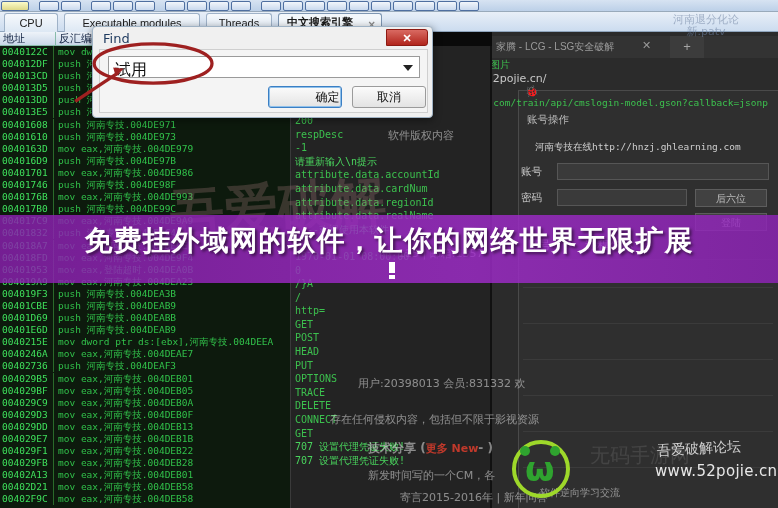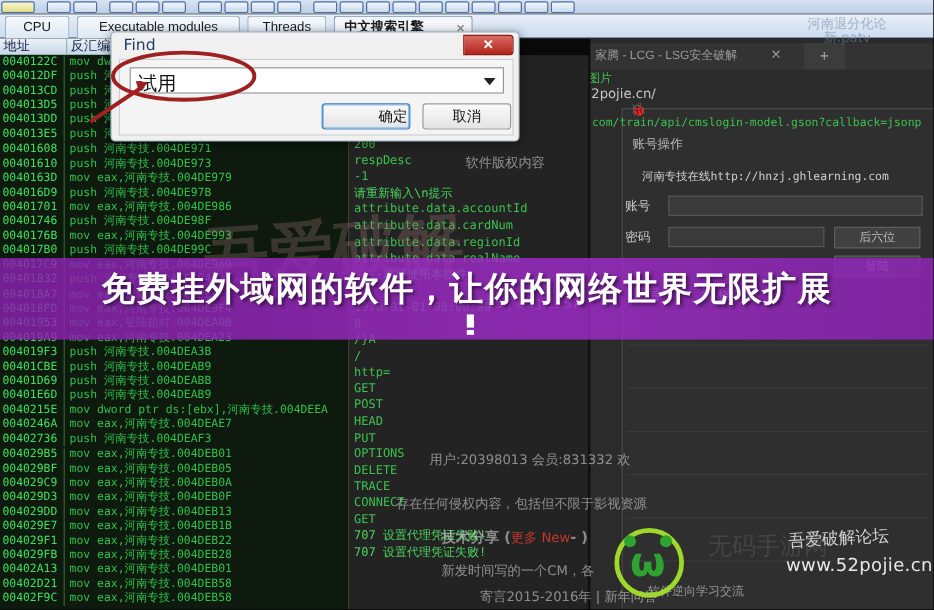--- a/index.html
+++ b/index.html
@@ -115,21 +115,21 @@
            font-family:"DejaVu Sans", sans-serif; letter-spacing:.3px; }
   .wm-52cn { position:absolute; left:657px; top:440px; font-size:14px;
              color:rgba(235,235,235,.85); font-family:"DejaVu Sans", sans-serif;
              transform:rotate(-3deg); white-space:nowrap; }
   .wm-grey { position:absolute; font-size:20px; color:rgba(255,255,255,.10);
              font-family:"DejaVu Sans", sans-serif; font-weight:normal; white-space:nowrap; }
 
   
   .pg { position:absolute; color:rgba(225,225,225,.55); font-size:11px;
         font-family:"DejaVu Sans", sans-serif; white-space:nowrap; }
-  .pg.red { color:#c0392b; font-weight:normal; }
+  .pg.red { color:#c0392b; font-weight:bold; }
 
   
   .dlg { position:absolute; left:92px; top:26px; width:341px; height:92px;
          background:#f0f0f0; border:1px solid #9fb2c4; border-radius:4px;
          box-shadow:0 2px 8px rgba(0,0,0,.45); }
   .dlg-title { position:absolute; left:10px; top:4px; font-size:13px; color:#1f3a5f;
                font-family:"DejaVu Sans", sans-serif; }
   .dlg-close { position:absolute; right:4px; top:2px; width:42px; height:17px;
                background:linear-gradient(#d96a62,#b1251c); border:1px solid #8d1a13;
                border-radius:0 3px 3px 0; color:#fff; font-size:11px; text-align:center;
@@ -183,21 +183,21 @@
     <div class="tb-btn"></div>
     <div class="tb-btn"></div>
     <div class="tb-btn"></div>
     <div class="tb-btn"></div>
   </div>
 
   <div class="tabbar">
     <div class="tab" style="left:4px;width:54px;text-align:center">CPU</div>
     <div class="tab" style="left:64px;width:136px;text-align:center">Executable modules</div>
     <div class="tab" style="left:206px;width:66px;text-align:center">Threads</div>
-    <div class="tab active" style="left:278px;width:116px">
+    <div class="tab active" style="left:278px;width:104px">
       <span>中文搜索引擎</span>
       <span class="tab-close">×</span>
     </div>
   </div>
 
   <div class="cols">
 
     <div class="colhdr">
       <span class="h-addr">地址</span><span class="h-dis">反汇编</span>
     </div>
@@ -262,22 +262,22 @@
         <div class="mrow">1970-01-01 08:00:00</div>
         <div class="mrow">0</div>
         <div class="mrow">/}A</div>
         <div class="mrow">/</div>
         <div class="mrow">http=</div>
         <div class="mrow">GET</div>
         <div class="mrow">POST</div>
         <div class="mrow">HEAD</div>
         <div class="mrow">PUT</div>
         <div class="mrow">OPTIONS</div>
+        <div class="mrow">TRACE</div>
         <div class="mrow">DELETE</div>
-        <div class="mrow">TRACE</div>
         <div class="mrow">CONNECT</div>
         <div class="mrow">GET</div>
         <div class="mrow cn">707 设置代理凭证失败!</div>
         <div class="mrow cn">707 设置代理凭证失败!</div>
       </div>
     <div class="rsep"></div>
   </div>
 
   <div class="browser">
     <div class="btabs">

